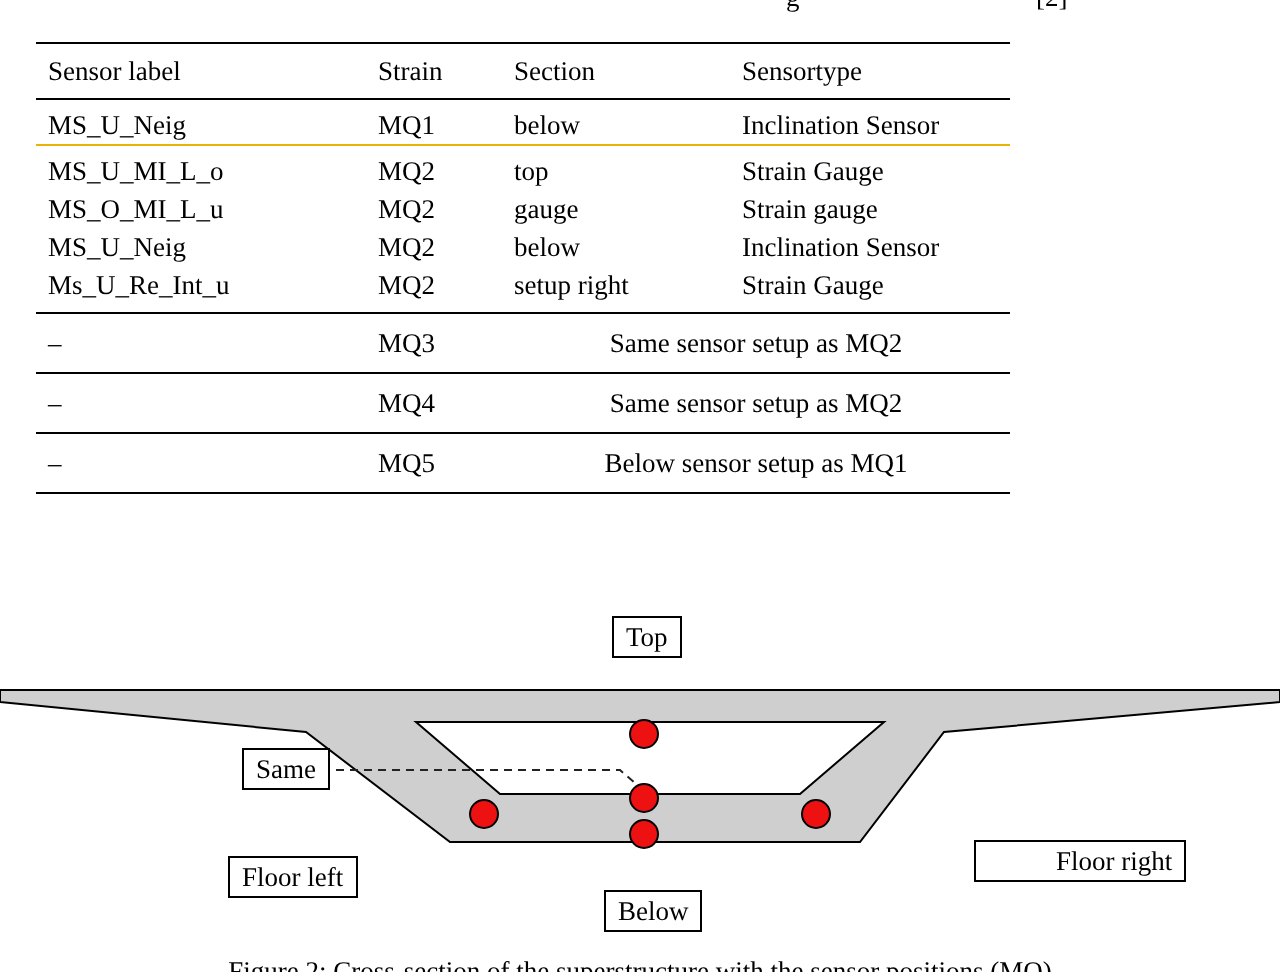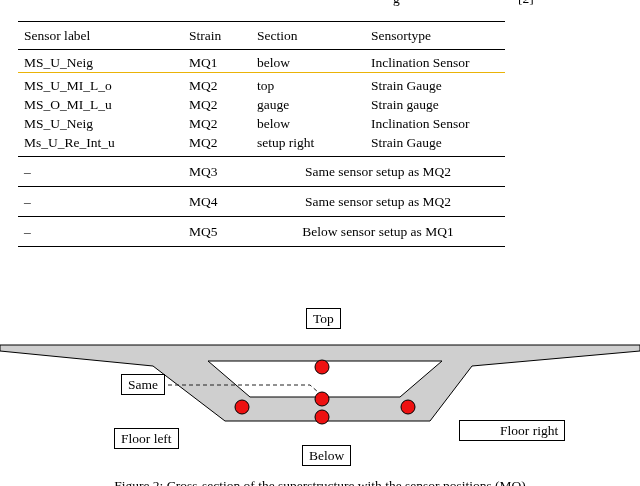--- a/index.html
+++ b/index.html
@@ -50,21 +50,21 @@
   
   svg.diagram { position:absolute; left:0; top:340px; }
   .fig-label {
     position:absolute; z-index:2;
     border:1px solid #000; background:#fff;
     padding:1px 6px; font-size:13.5px; line-height:17px; white-space:nowrap;
   }
   .lbl-top        { left:306px; top:308px; }
   .lbl-floor      { left:121px; top:374px; }
   .lbl-floor-left { left:114px; top:428px; }
-  .lbl-floor-right{ left:459px; top:420px;padding-left:40px; }
+  .lbl-floor-right{ left:487px; top:420px;padding-left:40px; }
   .lbl-below      { left:302px; top:445px; }
 </style>
 </head>
 <body>
 
 <div class="top-frag-clip">
   <span style="left:393px">g</span>
   <span style="left:518px">[2]</span>
 </div>
 

